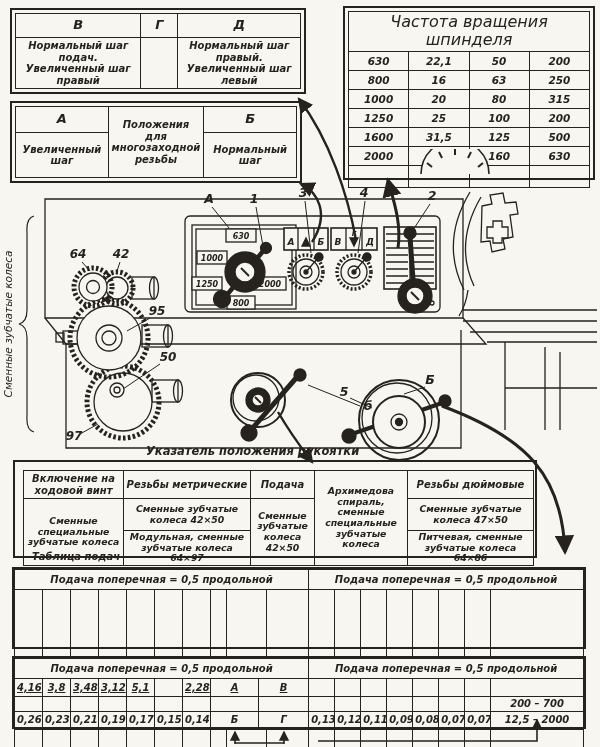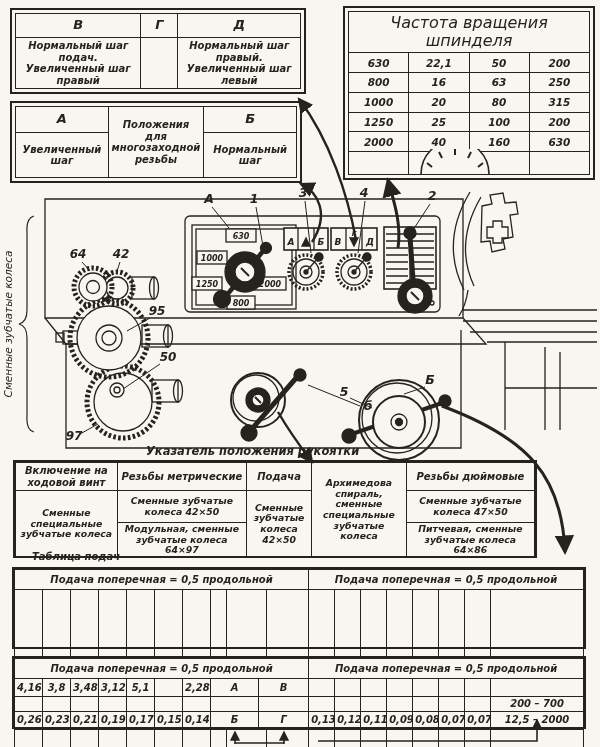--- a/index.html
+++ b/index.html
@@ -107,20 +107,26 @@
             <td class="num">80</td>
             <td class="num">315</td>
           </tr>
           <tr style="height: 19px;">
             <td class="num">1250</td>
             <td class="num">25</td>
             <td class="num">100</td>
             <td class="num">200</td>
           </tr>
           <tr style="height: 19px;">
+            <td class="num">1600</td>
+            <td class="num">31,5</td>
+            <td class="num">125</td>
+            <td class="num">500</td>
+          </tr>
+          <tr style="height: 19px;">
             <td class="num">2000</td>
             <td class="num">40</td>
             <td class="num">160</td>
             <td class="num">630</td>
           </tr>
         </tbody>
       <tbody>
           <tr style="height:22px">
         <td></td>
             <td></td>
@@ -134,21 +140,21 @@
       <g stroke="#26231e" stroke-width="2">
         <line x1="10" y1="14" x2="15" y2="18"></line>
           <line x1="22" y1="3" x2="25" y2="9"></line>
         <line x1="38" y1="-1" x2="38" y2="6"></line>
           <line x1="54" y1="3" x2="51" y2="9"></line>
         <line x1="66" y1="14" x2="61" y2="18"></line>
       </g>
     </svg>
   </div>
 
-  <div class="box" style="left:13px;top:460px;width:524px;height:98px;padding:0;border-width:2px">
+  <div class="box" style="left:13px;top:460px;width:524px;height:98px;padding:8px;border-width:2px">
     <table>
       <colgroup>
           <col style="width:100px">
           <col style="width:127px">
           <col style="width:64px">
           <col style="width:93px">
           <col style="width:126px">
         </colgroup>
       <tbody>
           <tr style="height:28px">
@@ -250,21 +256,21 @@
           <col style="width:26px">
           <col>
       </colgroup>
       <tbody>
           <tr>
         <td colspan="9" class="fh" style="height:18px">Подача поперечная = 0,5 продольной</td>
         <td colspan="8" class="fh">Подача поперечная = 0,5 продольной</td>
       </tr>
       </tbody>
         <tbody id="feed2-body">
-          <tr style="height: 18px;">
+          <tr style="height: 18px; text-decoration: underline;">
             <td>4,16</td>
             <td>3,8</td>
             <td>3,48</td>
             <td>3,12</td>
             <td>5,1</td>
             <td></td>
             <td>2,28</td>
             <td class="let">А</td>
             <td class="let">В</td>
             <td></td>

